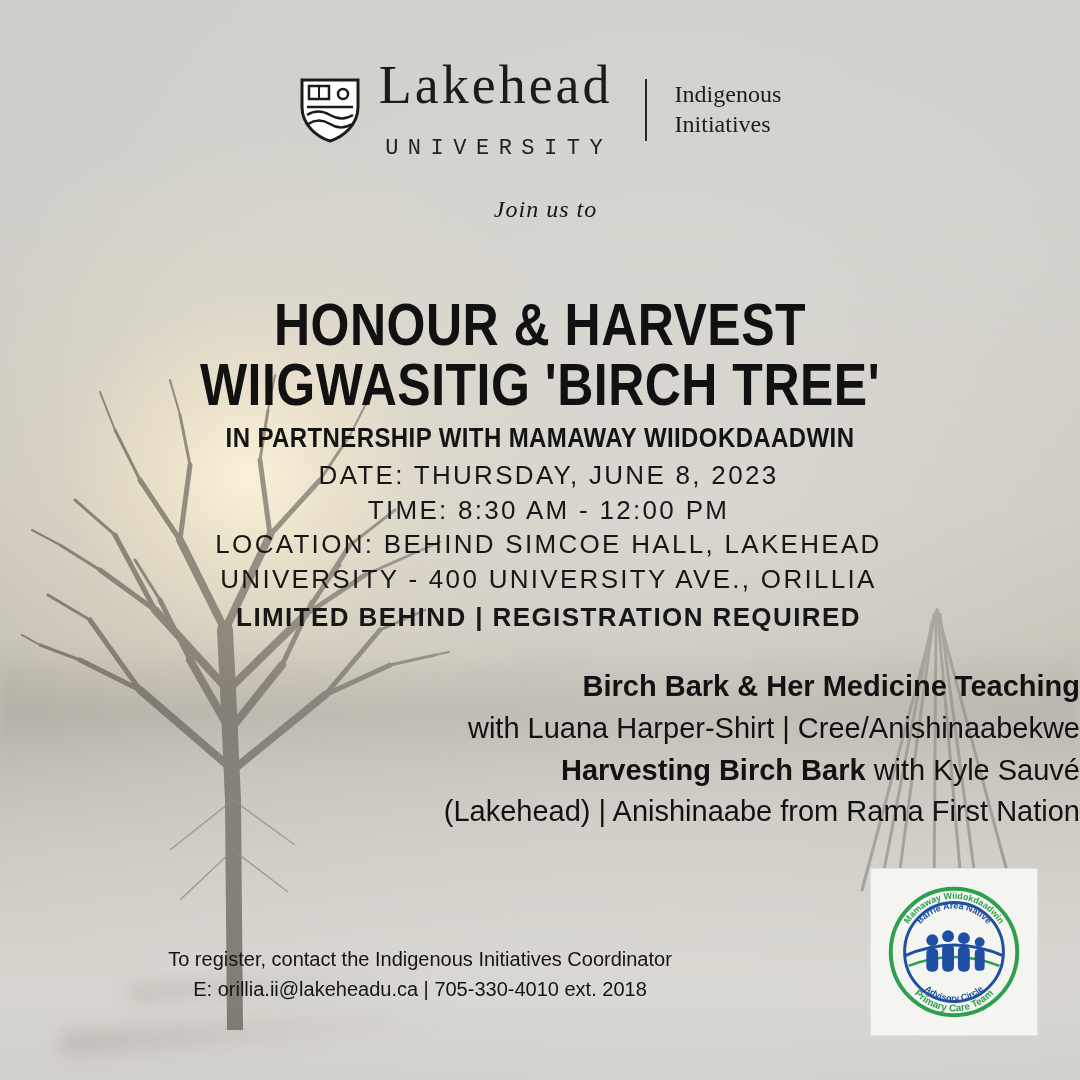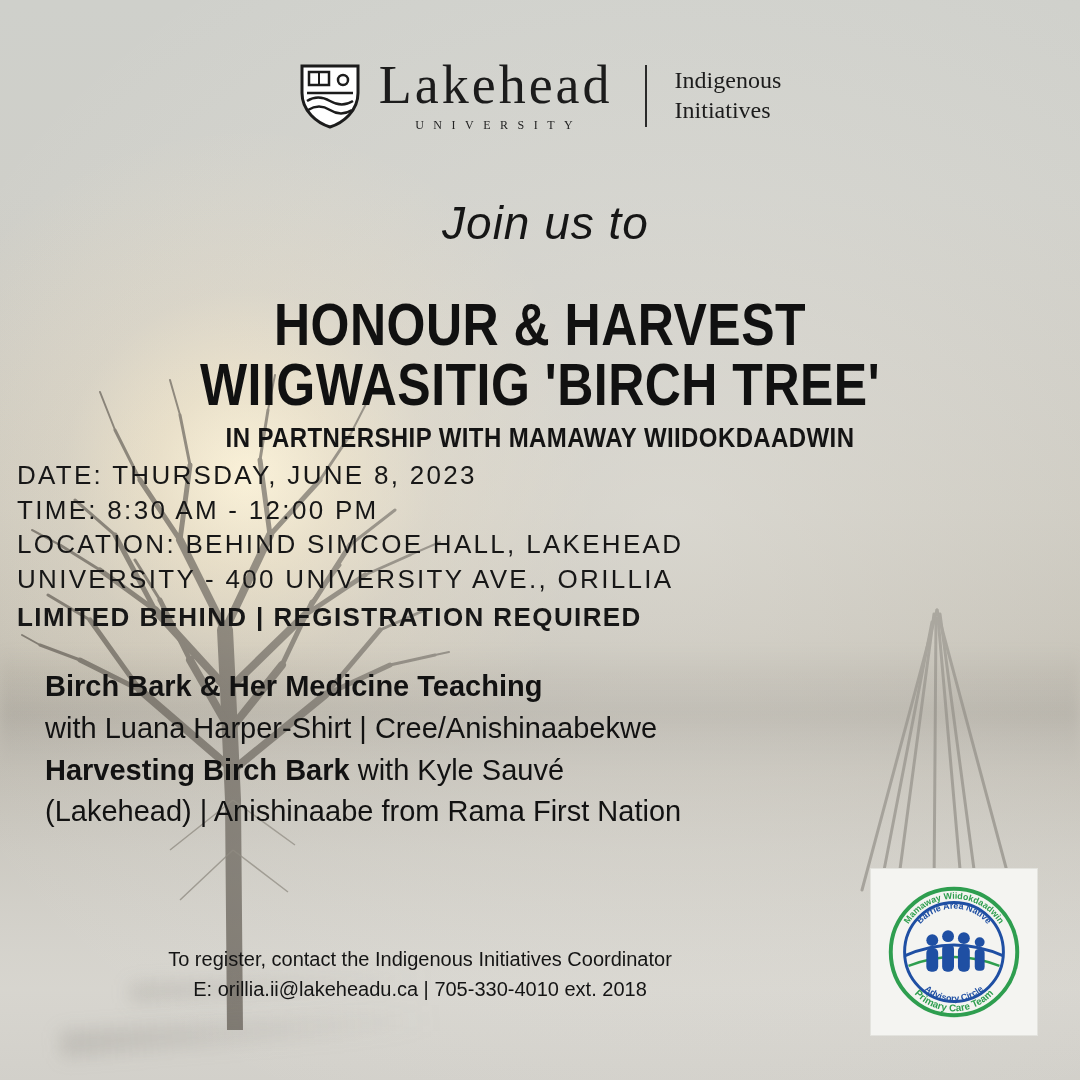--- a/index.html
+++ b/index.html
@@ -132,24 +132,24 @@
   .wordmark { display: flex; flex-direction: column; align-items: center; }
   .lakehead {
     font-family: "Liberation Serif", serif;
     font-size: 54px;
     letter-spacing: 3px;
     line-height: 1;
     color: #1c1c1c;
     font-weight: 400;
   }
   .university {
-    font-family: Liberation Serif, serif;
-    font-size: 12px;
+    font-family: Liberation Mono, monospace;
+    font-size: 22px;
     letter-spacing: 9.5px;
-    margin-top: 6px;
+    margin-top: 24px;
     color: #232323;
     padding-left: 6px;
   }
   .divider-v {
     width: 2px;
     height: 62px;
     background: #2a2a2a;
     margin: 0 10px 0 14px;
   }
   .sublogo {
@@ -158,23 +158,23 @@
     line-height: 1.22;
     color: #1c1c1c;
   }
 
   
   .join {
     position: absolute;
     top: 196px;
     left: 0; right: 0;
     text-align: center;
-    font-family: Liberation Sans, sans-serif;
+    font-family: Liberation Serif, serif;
     font-style: italic;
-    font-size: 46px;
+    font-size: 24px;
     letter-spacing: 1px;
     color: #161616;
     margin-left: 11px;
   }
 
   .title-1, .title-2 {
     position: absolute;
     left: 0; right: 0;
     text-align: center;
     font-family: "Liberation Sans", sans-serif;
@@ -196,38 +196,38 @@
     font-size: 24px;
     letter-spacing: 0.4px;
     color: #141414;
     transform: scaleY(1.14);
   }
 
   .details {
     position: absolute;
     top: 458px;
     left: 0; right: 0;
-    text-align: left;
+    text-align: center;
     color: #171717;
     margin-left: 17px;
   }
   .details .line {
     font-family: "Liberation Sans", sans-serif;
     font-size: 26px;
     letter-spacing: 2.3px;
     line-height: 1.33;
   }
   .details .line.bold { font-weight: 700; letter-spacing: 1.4px; margin-top: 4px; }
 
   
   .presenters {
     position: absolute;
     top: 666px;
     left: 0; right: 0;
-    text-align: left;
+    text-align: right;
     color: #121212;
     padding-left: 45px;
   }
   .presenters .p-line {
     font-family: "Liberation Sans", sans-serif;
     font-size: 29px;
     line-height: 1.44;
   }
   .presenters .strong { font-weight: 700; }
 

